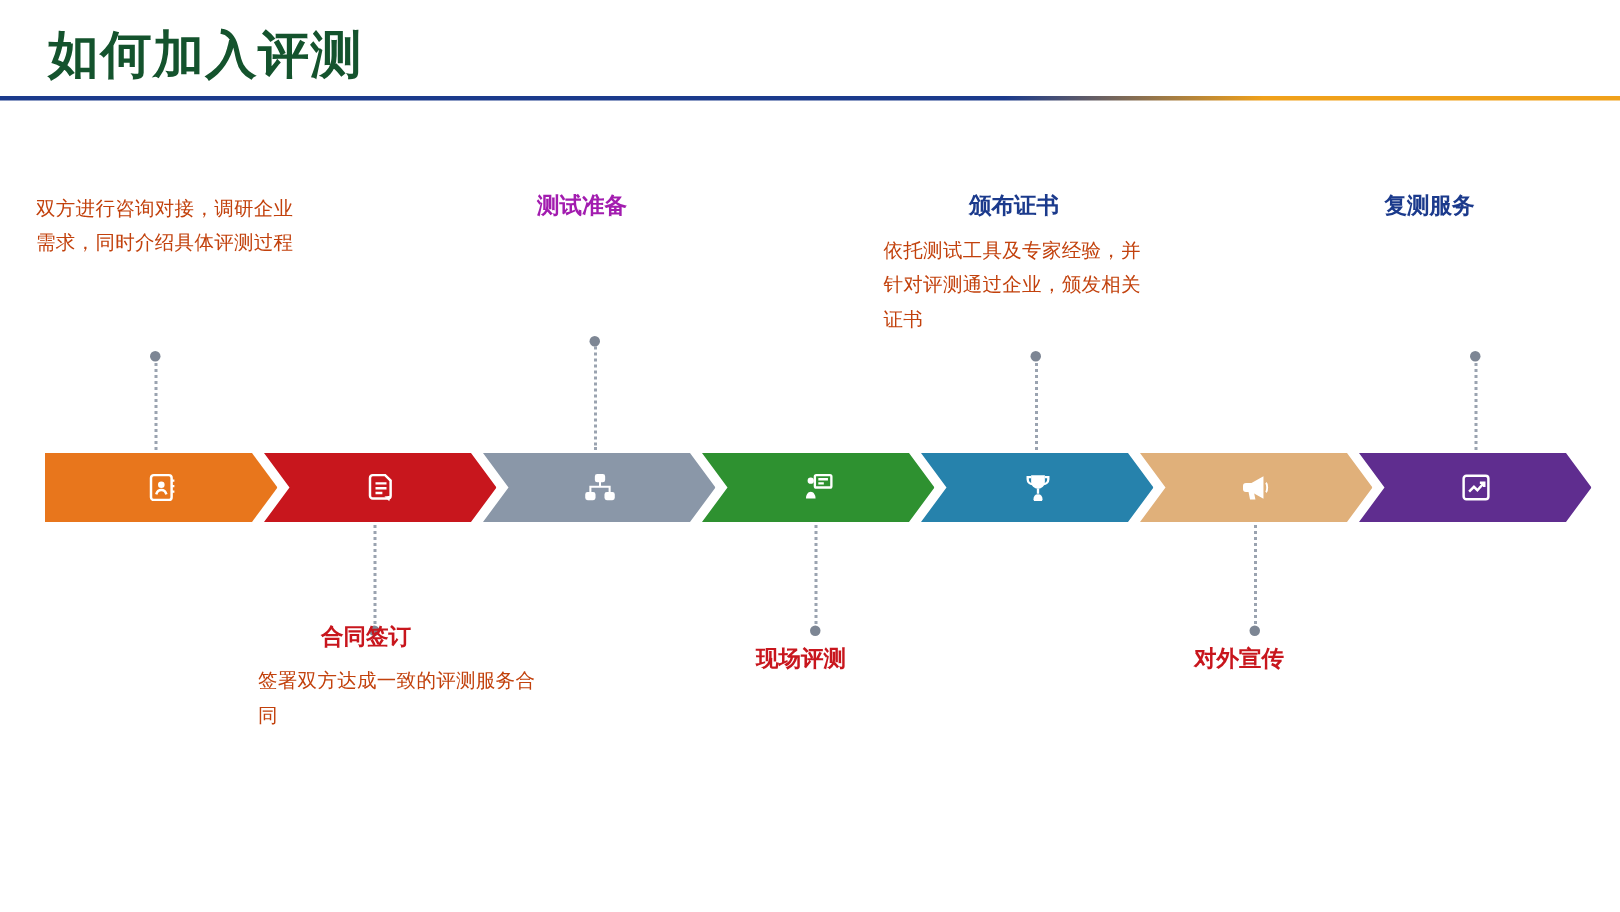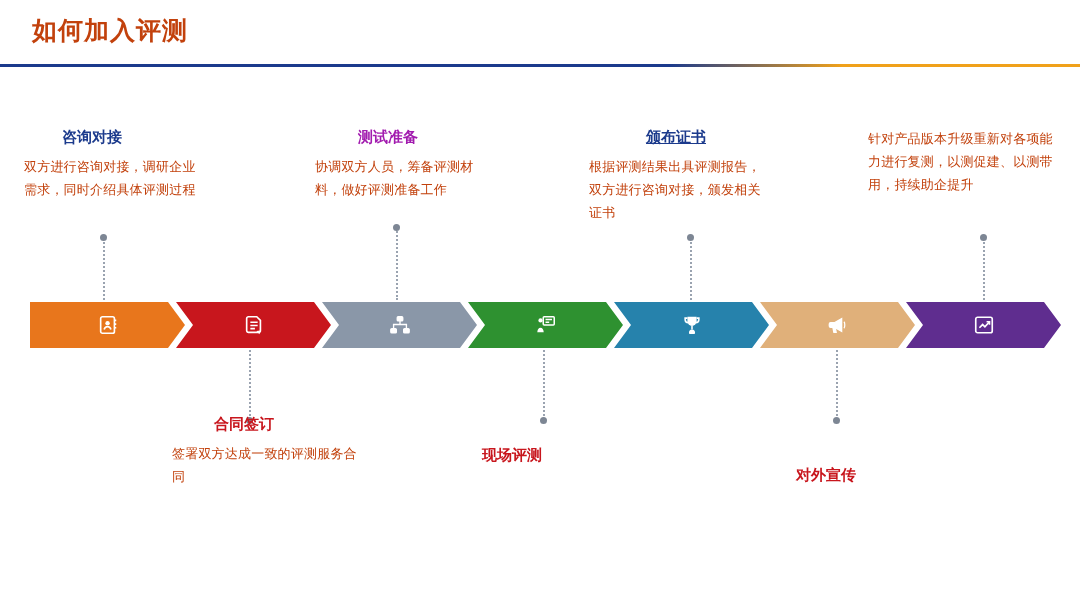--- a/index.html
+++ b/index.html
@@ -13,23 +13,23 @@
     position: relative;
     font-family: "Liberation Sans", sans-serif;
     overflow: hidden;
   }
 
   
   #slide-title {
     position: absolute;
     left: 32px;
     top: 14px;
-    font-size: 25px;
+    font-size: 34px;
     font-weight: bold;
-    color: #c2410c;
+    color: #14532d;
     letter-spacing: 1px;
   }
   #header-rule {
     position: absolute;
     left: 0;
     top: 64px;
     width: 1080px;
     height: 3px;
     background: linear-gradient(to right, #1b3a8c 0%, #1b3a8c 62%, #f0a11a 78%, #f0a11a 100%);
   }
@@ -95,36 +95,34 @@
   }
   .top-block .step-title { padding-left: 0; }
 </style>
 </head>
 <body>
 
 <div id="slide-title">如何加入评测</div>
 <div id="header-rule"></div>
 
 <div class="step-block top-block" style="left:24px; top:128px;">
-  <div class="step-title" style="color:#1b3a8c; padding-left:38px;">咨询对接</div>
   <div class="step-desc">双方进行咨询对接，调研企业需求，同时介绍具体评测过程</div>
 </div>
 
 <div class="step-block top-block" style="left:315px; top:128px;">
   <div class="step-title" style="color:#a21caf; padding-left:43px;">测试准备</div>
-  <div class="step-desc">协调双方人员，筹备评测材料，做好评测准备工作</div>
 </div>
 
 <div class="step-block top-block" style="left:589px; top:128px;">
-  <div class="step-title" style="color:#1b3a8c; padding-left:57px;text-decoration:underline;">颁布证书</div>
-  <div class="step-desc">根据评测结果出具评测报告，双方进行咨询对接，颁发相关证书</div>
+  <div class="step-title" style="color:#1b3a8c; padding-left:57px;">颁布证书</div>
+  <div class="step-desc">依托测试工具及专家经验，并针对评测通过企业，颁发相关证书</div>
 </div>
 
 <div class="step-block top-block wide" style="left:868px; top:128px;">
-  <div class="step-desc">针对产品版本升级重新对各项能力进行复测，以测促建、以测带用，持续助企提升</div>
+  <div class="step-title" style="color:#1b3a8c; padding-left:55px;">复测服务</div>
 </div>
 
 <div class="connector" style="left:103px; top:238px; height:62px;"></div>
 <div class="dot" style="left:100px; top:234px;"></div>
 
 <div class="connector" style="left:396px; top:228px; height:72px;"></div>
 <div class="dot" style="left:393px; top:224px;"></div>
 
 <div class="connector" style="left:690px; top:238px; height:62px;"></div>
 <div class="dot" style="left:687px; top:234px;"></div>
@@ -216,19 +214,19 @@
 <div class="dot" style="left:540px; top:417px;"></div>
 
 <div class="connector" style="left:836px; top:350px; height:70px;"></div>
 <div class="dot" style="left:833px; top:417px;"></div>
 
 <div class="step-block" style="left:172px; top:415px; width:185px;">
   <div class="step-title" style="color:#c8161d; padding-left:42px;">合同签订</div>
   <div class="step-desc">签署双方达成一致的评测服务合同</div>
 </div>
 
-<div class="step-block wide" style="left:416px; top:430px; width:212px;margin-top:16px;">
+<div class="step-block wide" style="left:438px; top:430px; width:212px;">
   <div class="step-title" style="color:#c8161d; padding-left:66px;">现场评测</div>
 </div>
 
 <div class="step-block wide" style="left:730px; top:430px; width:220px;">
-  <div class="step-title" style="color:#c8161d; padding-left:66px;margin-top:36px;">对外宣传</div>
+  <div class="step-title" style="color:#c8161d; padding-left:66px;">对外宣传</div>
 </div>
 
 </body></html>

